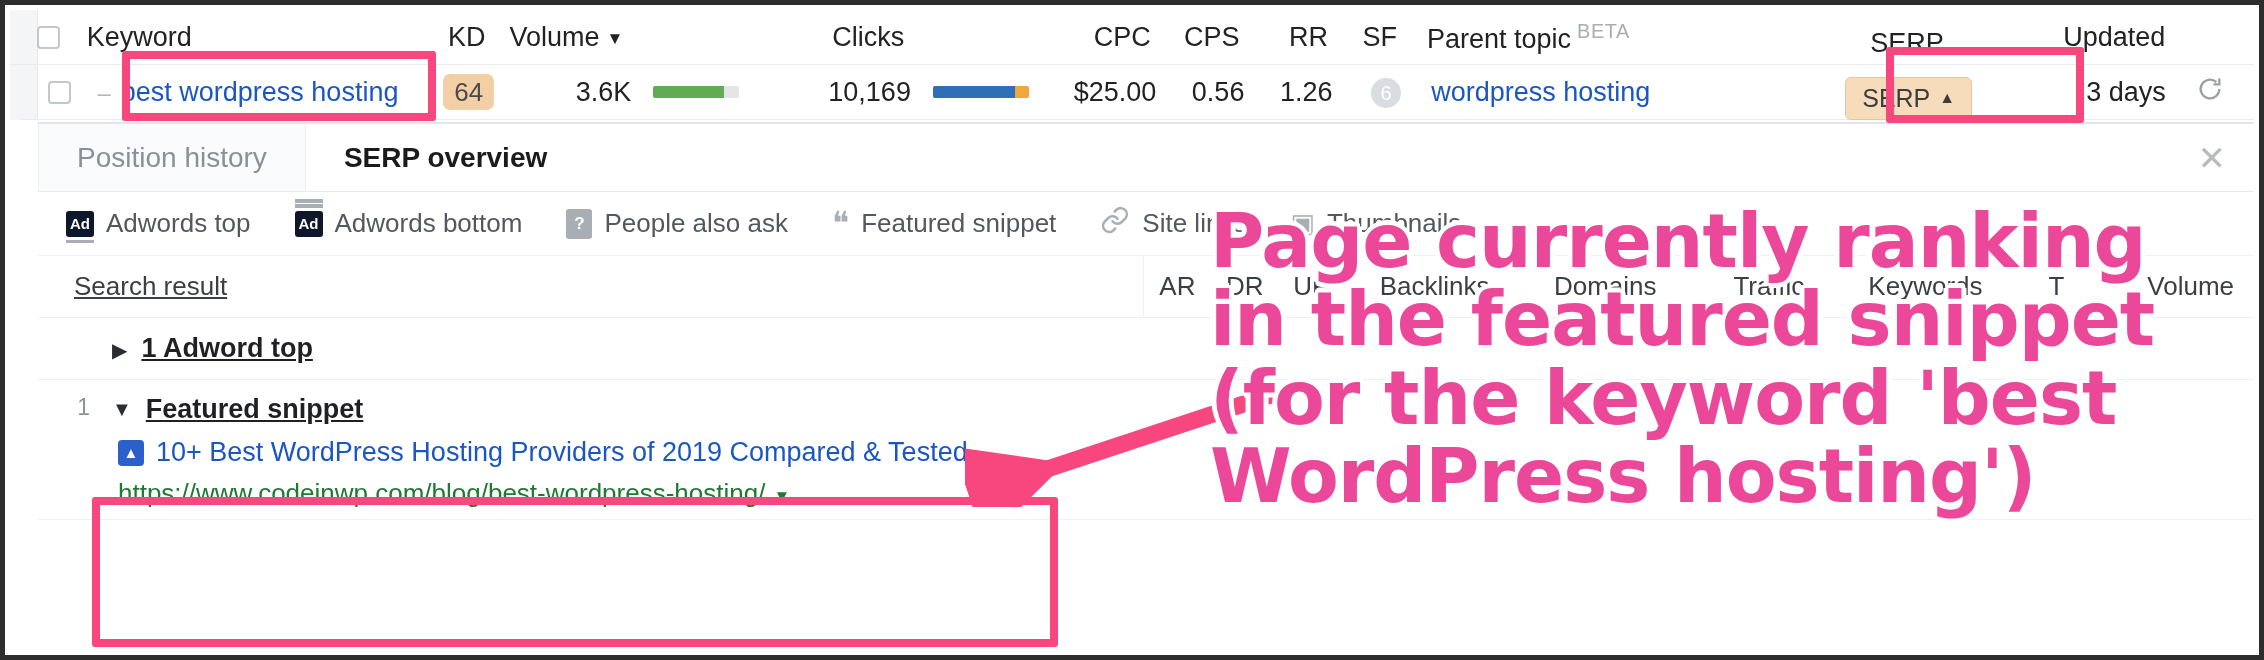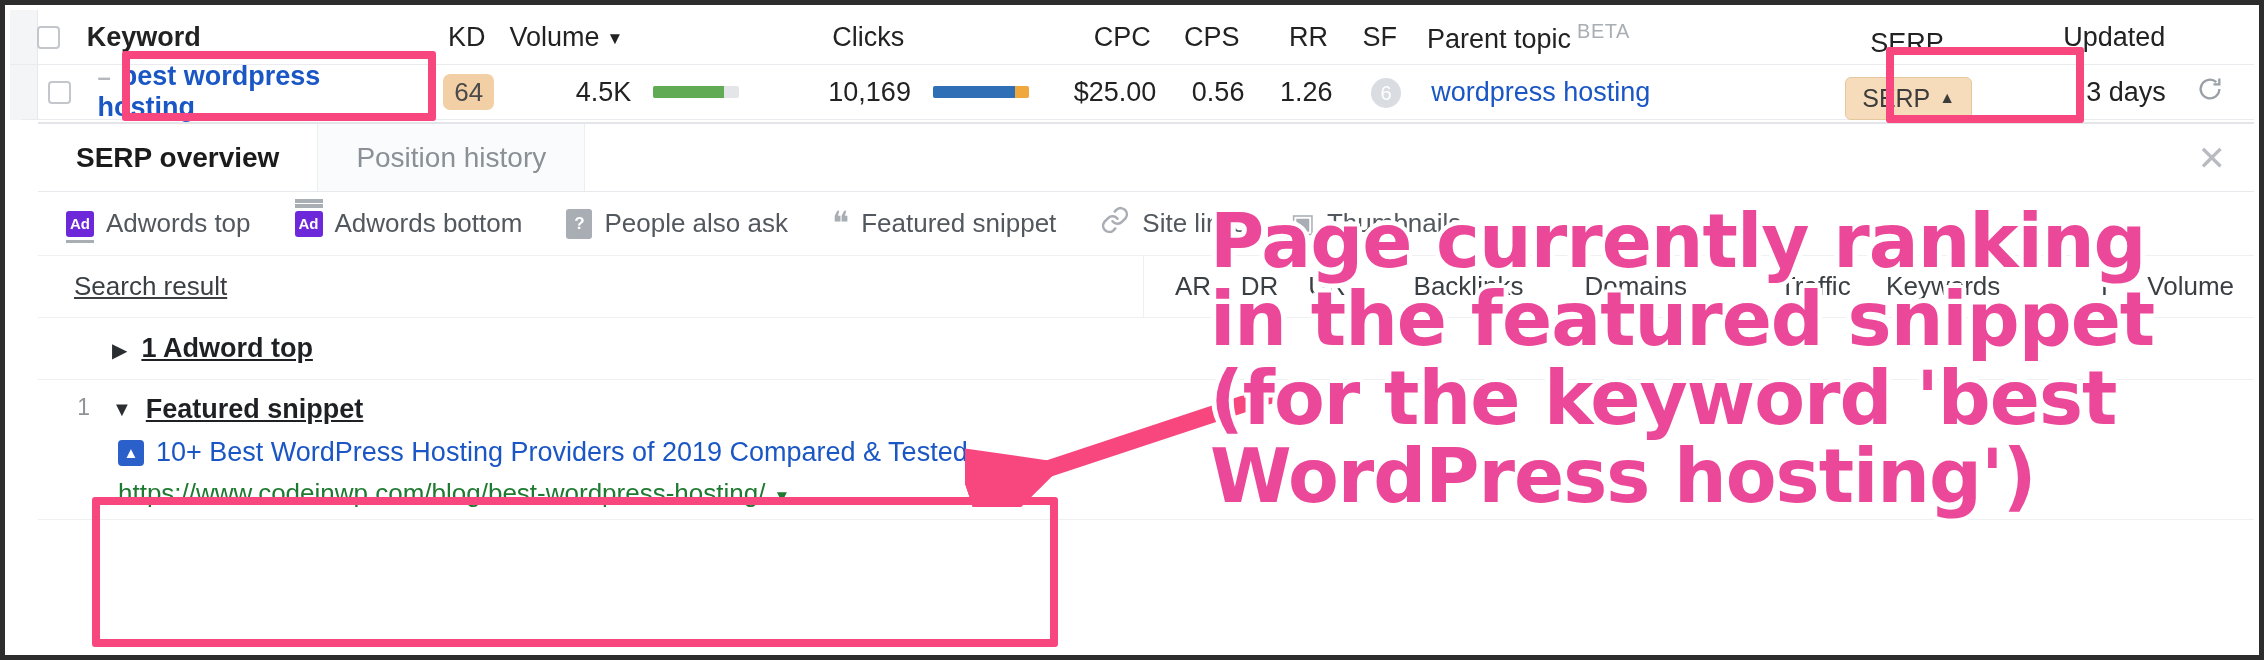--- a/index.html
+++ b/index.html
@@ -63,21 +63,21 @@
 
   .cb {
     width: 23px; height: 23px;
     border: 2px solid #c3c7cc;
     border-radius: 4px;
     background: #fff;
     flex: 0 0 auto;
   }
 
   .c-check   { width: 78px; display:flex; justify-content:center; }
-  .c-kw      { width: 330px; font-weight: bold; }
+  .c-kw      { width: 330px; }
   .c-kd      { width: 75px;  text-align: right; }
   .c-vol     { width: 140px; text-align: right; }
   .c-volbar  { width: 110px; padding-left: 22px; }
   .c-clicks  { width: 175px; text-align: right; }
   .c-clkbar  { width: 120px; padding-left: 22px; }
   .c-cpc     { width: 130px; text-align: right; }
   .c-cps     { width: 90px;  text-align: right; }
   .c-rr      { width: 90px;  text-align: right; }
   .c-sf      { width: 70px;  text-align: right; }
   .c-parent  { width: 430px; padding-left: 30px; }
@@ -204,21 +204,21 @@
     padding: 0 22px;
     font-size: 26px;
     color: #52585e;
     white-space: nowrap;
   }
 
   .ad-box {
     display:inline-flex; align-items:center; justify-content:center;
     width: 28px; height: 26px;
     border-radius: 3px;
-    background: #6d28d9;
+    background: #0f172a;
     color: #fff;
     font-size: 15px;
     font-weight: 700;
     position: relative;
   }
   .ad-box.top::after {
     content:""; position:absolute; left:0; right:0; bottom:-6px;
     height:3px; background:#a8aeb4;
   }
   .ad-box.bottom::before {
@@ -242,21 +242,21 @@
   
   .sr-head {
     height: 62px;
     display: flex;
     align-items: center;
     border-bottom: 1px solid #eef0f2;
     font-size: 26px;
     color: #3a3f44;
   }
   .sr-head .lead { width: 1180px; padding-left: 36px; border-right:1px solid #eef0f2; height:100%; display:flex; align-items:center;text-decoration:underline;}
-  .sr-col { text-align:right; }
+  .sr-col { text-align:center; }
   .w-ar { width: 72px; }
   .w-dr { width: 72px; }
   .w-ur { width: 72px; }
   .w-bl { width: 190px; }
   .w-dm { width: 175px; }
   .w-tr { width: 175px; }
   .w-kw { width: 160px; }
   .w-tp { width: 120px; }
   .w-vol{ width: 150px; text-align:right; padding-right: 20px;}
 
@@ -369,21 +369,21 @@
     <div class="kw-row">
       <div class="c-check">
         <span class="cb"></span>
       </div>
       <div class="c-kw">
         <span class="minus">–</span><span class="link-blue">best wordpress hosting</span>
       </div>
       <div class="c-kd">
         <span class="kd-badge">64</span>
       </div>
-      <div class="c-vol">4.5K</div>
+      <div class="c-vol">3.6K</div>
       <div class="c-volbar">
         <div class="bar-track">
           <div class="bar-green" id="volbar" style="width: 82%;"></div>
         </div>
       </div>
       <div class="c-clicks">10,169</div>
       <div class="c-clkbar">
         <div class="bar-track">
           <div class="bar-blue" id="clkblue" style="width: 86%;"></div>
           <div class="bar-orange" id="clkorange" style="width: 14%;"></div>
@@ -410,22 +410,22 @@
           <path d="M20 12a8 8 0 1 1-2.6-5.9"></path>
           <polyline points="20 3 20 8 15 8"></polyline>
         </svg>
       </div>
     </div>
   </div>
 
   <div class="serp-panel">
 
     <div class="tabs">
+      <div class="tab inactive">Position history</div>
       <div class="tab active">SERP overview</div>
-      <div class="tab inactive">Position history</div>
       <div class="close-x">✕</div>
     </div>
 
     <div class="feature-bar">
       <div class="feature">
         <span class="ad-box top">Ad</span>
         <span>Adwords top</span>
       </div>
       <div class="feature">
         <span class="ad-box bottom">Ad</span>

